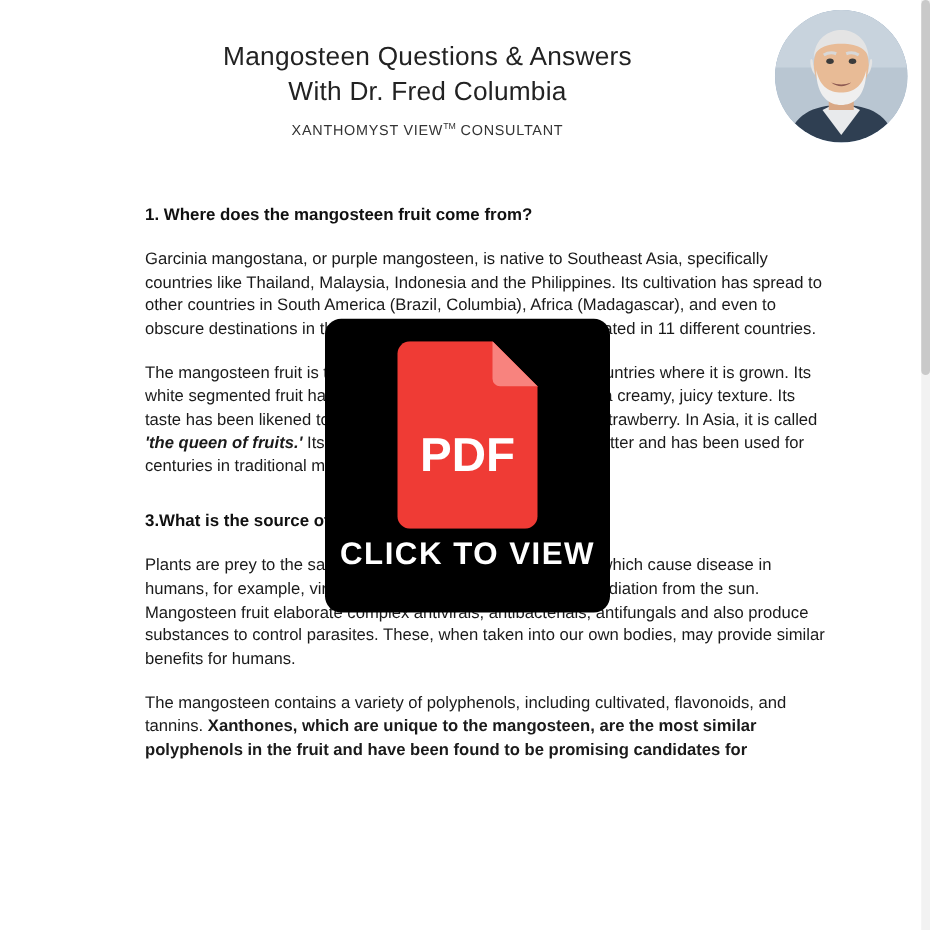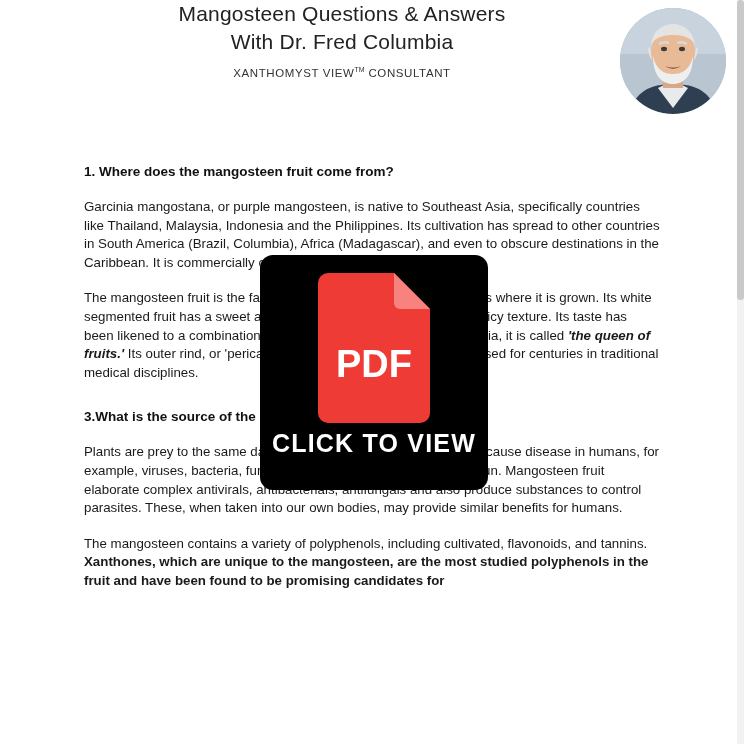--- a/index.html
+++ b/index.html
@@ -21,20 +21,21 @@
     width: 744px;
     height: 744px;
     background: #ffffff;
     box-sizing: border-box;
     overflow: hidden;
   }
 
   
   .header {
     position: relative;
+    padding-top: 32px;
     height: 135px;
     box-sizing: border-box;
   }
   .header-titles {
     text-align: center;
     padding-right: 60px;
   }
   .doc-title {
     font-size: 21px;
     line-height: 28px;
@@ -64,20 +65,21 @@
     border-radius: 50%;
     overflow: hidden;
     background: #9fb3c8;
   }
   .avatar svg { display: block; }
 
   
   .content {
     padding: 0 84px 0 84px;
     box-sizing: border-box;
+    margin-left: 32px;
   }
   .q {
     font-size: 13.5px;
     font-weight: bold;
     color: #111111;
     margin: 26px 0 0 0;
     line-height: 18px;
   }
   .q.first { margin-top: 28px; }
   .p {
@@ -192,21 +194,21 @@
   <div class="content">
 
     <div class="q first">1. Where does the mangosteen fruit come from?</div>
     <div class="p">Garcinia mangostana, or purple mangosteen, is native to Southeast Asia, specifically countries like Thailand, Malaysia, Indonesia and the Philippines. Its cultivation has spread to other countries in South America (Brazil, Columbia), Africa (Madagascar), and even to obscure destinations in the Caribbean. It is commercially cultivated in 11 different countries.</div>
 
     <div class="p"><span>The mangosteen fruit is the favorite of the inhabitants of the countries where it is grown. Its white segmented fruit has a sweet and tangy flavor along with a creamy, juicy texture. Its taste has been likened to a combination of peach, grape, and strawberry. In Asia, it is called </span><span class="bi">'the queen of fruits.'</span><span> Its outer rind, or 'pericarp,' is extremely bitter and has been used for centuries in traditional medical disciplines.</span></div>
 
     <div class="q">3.What is the source of the healing properties?</div>
     <div class="p">Plants are prey to the same dangerous environmental threats which cause disease in humans, for example, viruses, bacteria, fungi, parasites, and radiation from the sun. Mangosteen fruit elaborate complex antivirals, antibacterials, antifungals and also produce substances to control parasites. These, when taken into our own bodies, may provide similar benefits for humans.</div>
 
-    <div class="p"><span>The mangosteen contains a variety of polyphenols, including cultivated, flavonoids, and tannins. </span><b>Xanthones, which are unique to the mangosteen, are the most studied polyphenols in the fruit and have been found to be promising candidates for</b></div>
+    <div class="p"><span>The mangosteen contains a variety of polyphenols, including cultivated, flavonoids, and tannins. </span><b>Xanthones, which are unique to the mangosteen, are the most similar polyphenols in the fruit and have been found to be promising candidates for</b></div>
 
   </div>
 
   <div class="pdf-overlay">
     <div class="pdf-icon">
       <svg width="128" height="150" viewBox="0 0 128 150">
         <path d="M8 10 a10 10 0 0 1 10 -10 h66 l36 36 v104 a10 10 0 0 1 -10 10 h-92 a10 10 0 0 1 -10 -10 z" fill="#ef3b35"></path>
         <path d="M84 0 l36 36 h-30 a6 6 0 0 1 -6 -6 z" fill="#f8837e"></path>
         <text x="64" y="104" text-anchor="middle" font-family="Liberation Sans, sans-serif" font-size="38" font-weight="bold" fill="#ffffff">PDF</text>
       </svg>

